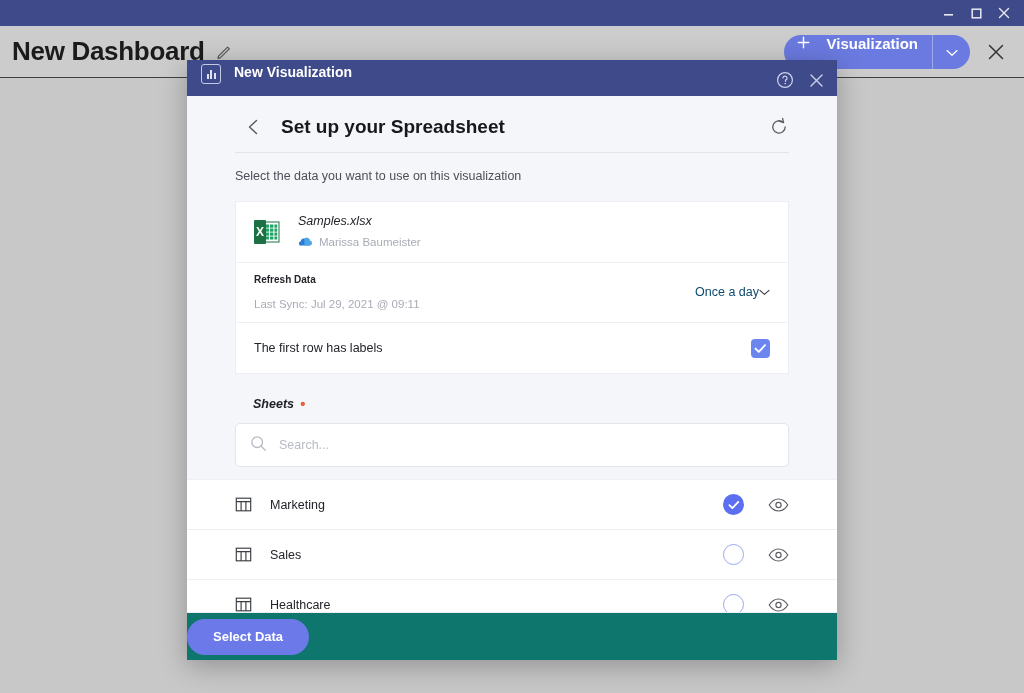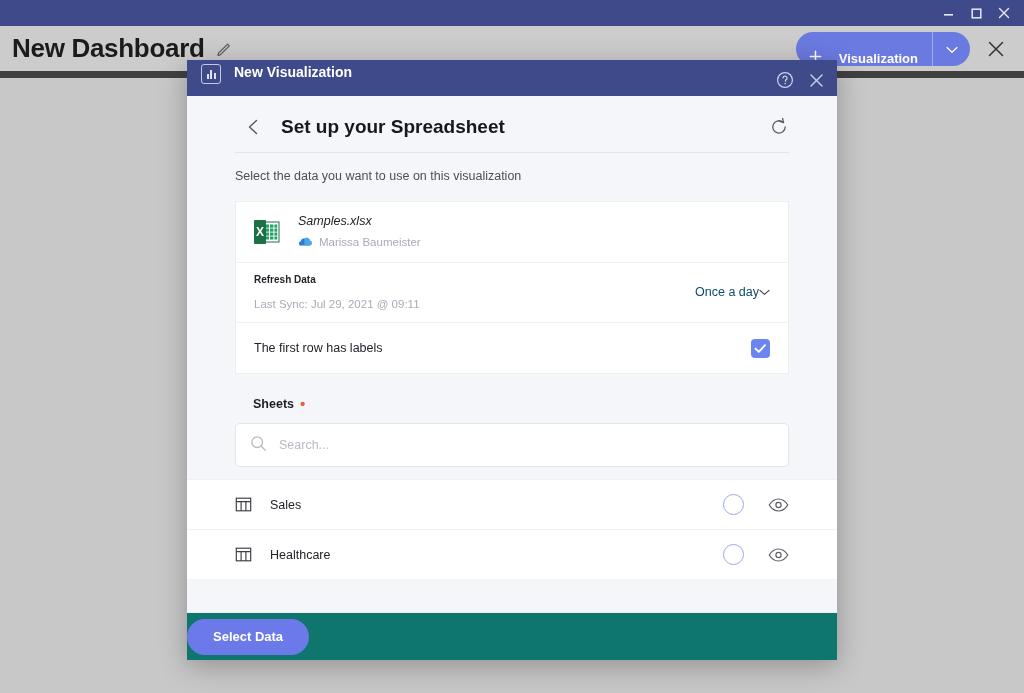--- a/index.html
+++ b/index.html
@@ -23,44 +23,44 @@
     color: #e8eaf4;
   }
   .win-btn svg { display: block; }
 
   
   .app-header {
     height: 52px; width: 100%;
     background: #cccccc;
     display: flex; align-items: center;
     padding: 0 14px 0 12px;
-    border-bottom: 7px solid #404040;
+    border-bottom: 1px solid #404040;
     position: relative;
   }
   .dash-title {
     font-size: 26px; font-weight: bold; color: #1b1b1b;
     letter-spacing: -0.3px;
   }
   .edit-icon { margin-left: 10px; color: #555; display:flex; align-items:center;}
   .header-right {
     margin-left: auto; display: flex; align-items: center; gap: 12px;
   }
   .viz-btn {
     display: flex; align-items: center;
     height: 34px;
     background: #6b7ae0;
     border-radius: 17px;
     color: #fff;
     overflow: hidden;
   }
   .viz-btn-main {
-    display: flex; align-items: flex-end; gap: 17px;
+    display: flex; align-items: flex-start; gap: 17px;
     padding: 0 14px 0 13px;
     height: 100%;
-    font-size: 13px; font-weight: bold;
+    font-size: 15px; font-weight: bold;
   }
   .viz-btn-caret {
     display: flex; align-items: center; justify-content: center;
     width: 38px; height: 100%;
     border-left: 1px solid rgba(255,255,255,0.35);
   }
   .close-x { color: #333; display:flex; align-items:center; padding: 4px;}
 
   
   .canvas { position: absolute; top: 78px; left:0; right:0; bottom:0; background: #c8c8c8; }
@@ -137,21 +137,21 @@
   .labels-text { font-size: 12.5px; color:#22242a; }
   .checkbox {
     margin-left:auto;
     width:19px;height:19px;border-radius:4px;background:#6b86ef;
     display:flex;align-items:center;justify-content:center;
   }
 
   .sheets-label {
     padding: 22px 48px 0 66px;
     font-size: 12.5px; font-weight: bold; color: #1d1f25;
-    display: flex; align-items: center; gap: 6px;
+    display: flex; align-items: center; gap: 6px; font-style: italic;
   }
   .req-dot { color: #e8613c; font-size: 15px; line-height: 1; }
 
   .search-wrap { padding: 12px 48px 0 48px; }
   .search-box {
     display:flex; align-items:center; gap: 12px;
     height: 44px; background:#fff; border:1px solid #e3e5ec; border-radius:5px;
     padding: 0 14px;
   }
   .search-box input {
@@ -377,20 +377,42 @@
             <circle cx="7.2" cy="7.2" r="5.3" fill="none" stroke="#b9bcc5" stroke-width="1.3"></circle>
             <path d="M11.2 11.2 L15.3 15.3" stroke="#b9bcc5" stroke-width="1.3" stroke-linecap="round"></path>
           </svg>
         </span>
         <input type="text" value="" placeholder="Search..." style="">
       </div>
     </div>
 
     <div class="sheet-list">
 
+      <div class="sheet-row">
+        <span class="grid-ico">
+          <svg width="17" height="17" viewBox="0 0 17 17">
+            <rect x="1.3" y="2.2" width="14.4" height="12.6" fill="none" stroke="currentColor" stroke-width="1.15"></rect>
+            <path d="M1.3 5.6 H15.7 M6.1 5.6 V14.8 M10.9 5.6 V14.8" stroke="currentColor" stroke-width="1.15"></path>
+          </svg>
+        </span>
+        <span class="sheet-name">Marketing</span>
+        <span class="sheet-actions">
+          <span class="radio-on">
+            <svg width="12" height="10" viewBox="0 0 12 10">
+                <path d="M1.4 5.1 L4.4 8.1 L10.3 1.9" fill="none" stroke="#fff" stroke-width="1.8" stroke-linecap="round" stroke-linejoin="round"></path>
+              </svg>
+          </span>
+          <span class="eye-ico">
+            <svg width="21" height="14" viewBox="0 0 21 14">
+              <path d="M1.2 7 C4.2 2.3 7.4 1 10.5 1 C13.6 1 16.8 2.3 19.8 7 C16.8 11.7 13.6 13 10.5 13 C7.4 13 4.2 11.7 1.2 7 Z" fill="none" stroke="currentColor" stroke-width="1.15"></path>
+              <circle cx="10.5" cy="7" r="2.6" fill="none" stroke="currentColor" stroke-width="1.15"></circle>
+            </svg>
+          </span>
+        </span>
+      </div>
 
       <div class="sheet-row">
         <span class="grid-ico">
           <svg width="17" height="17" viewBox="0 0 17 17">
             <rect x="1.3" y="2.2" width="14.4" height="12.6" fill="none" stroke="currentColor" stroke-width="1.15"></rect>
             <path d="M1.3 5.6 H15.7 M6.1 5.6 V14.8 M10.9 5.6 V14.8" stroke="currentColor" stroke-width="1.15"></path>
           </svg>
         </span>
         <span class="sheet-name">Sales</span>
         <span class="sheet-actions">

